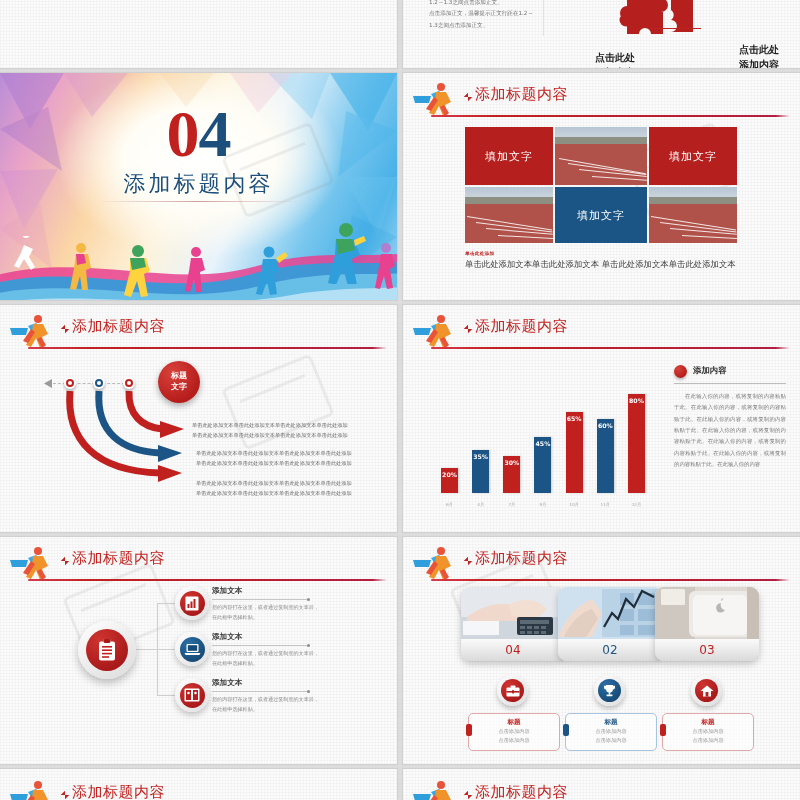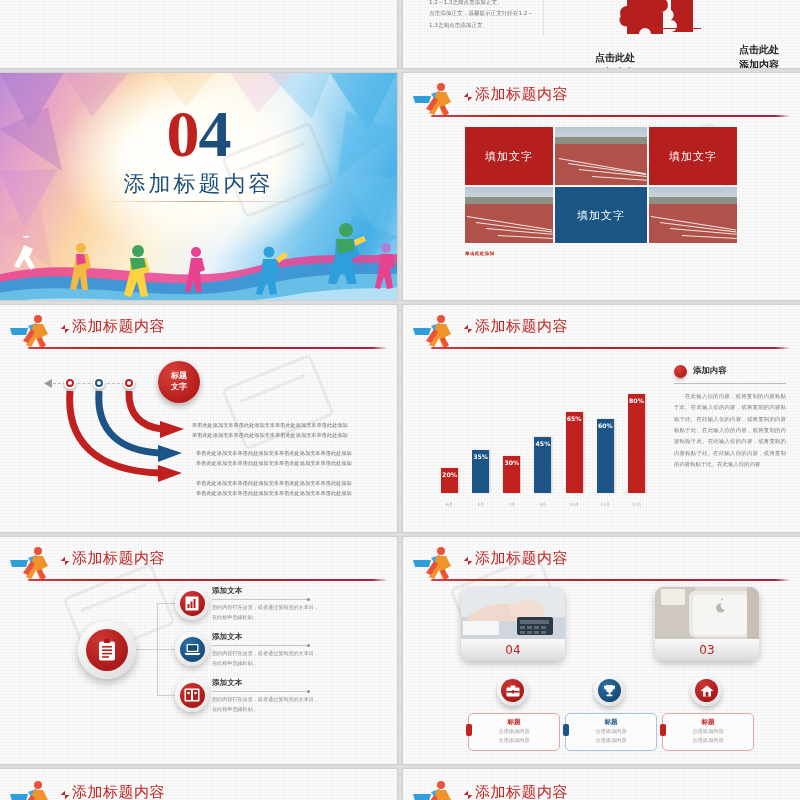--- a/index.html
+++ b/index.html
@@ -360,20 +360,21 @@
           <div class="track-sky"></div>
           <div class="track-wall"></div>
         <div class="track-lane" style="left:2%;top:52%;width:98%;transform:rotate(9deg);"></div>
         <div class="track-lane" style="left:12%;top:62%;width:88%;transform:rotate(7deg);"></div>
         <div class="track-lane" style="left:24%;top:74%;width:76%;transform:rotate(5deg);"></div>
         <div class="track-lane" style="left:38%;top:86%;width:62%;transform:rotate(3deg);"></div>
       </div>
     </div>
 
     <div class="mos-sublabel">单击此处添加</div>
+    <div class="mos-body">单击此处添加文本单击此处添加文本  单击此处添加文本单击此处添加文本</div>
   </div>
 
   <div class="slide">
     <div class="paper"></div>
     <div class="wm"></div>
 
     <div class="shead">
       <svg class="runner" viewBox="0 0 46 36">
         <path d="M2,15 h18 l-2,7 H4 z" fill="#2f9fdc"></path>
         <path d="M20,13 l8,-3 4,4 -8,5 z" fill="#3aa9e4"></path>
@@ -635,20 +636,40 @@
         </svg>
       </i>
     </div>
     <div class="cbox" style="left:65px;">
       <span class="pin"></span>
       <div class="t">标题</div>
       <div class="l">点击添加内容</div>
       <div class="l">点击添加内容</div>
     </div>
 
+    <div class="card" style="left:155px;">
+      <div class="ph">
+        <svg width="104" height="52" viewBox="0 0 104 52" preserveAspectRatio="none">
+          <rect width="104" height="52" fill="#cfe0ee"></rect>
+          <rect x="44" y="2" width="58" height="48" fill="#b9d2e6"></rect>
+          <g fill="#9dbdd8">
+            <rect x="62" y="6" width="14" height="12"></rect>
+              <rect x="80" y="6" width="18" height="12"></rect>
+            <rect x="62" y="22" width="14" height="12"></rect>
+              <rect x="80" y="22" width="18" height="12"></rect>
+            <rect x="62" y="38" width="14" height="10"></rect>
+              <rect x="80" y="38" width="18" height="10"></rect>
+          </g>
+          <polyline points="46,40 54,26 60,32 68,12 76,20 84,4 96,10" fill="none" stroke="#1f2d3a" stroke-width="2.2"></polyline>
+          <path d="M0,50 C8,30 20,18 34,12 L44,26 L34,50 z" fill="#f0dace"></path>
+          <path d="M6,50 C12,36 22,26 34,22 L40,32 L28,50 z" fill="#e3cec2"></path>
+        </svg>
+      </div>
+      <div class="num" style="color:#1c5585;">02</div>
+    </div>
     <div class="badge blue" style="left:191px;">
       <i>
         <svg width="13" height="13" viewBox="0 0 13 13">
           <path d="M3,1 h7 v4 a3.5,3.5 0 0 1 -7,0 z" fill="#fff"></path>
           <path d="M3,1.8 H1 v1.6 a2,2 0 0 0 2,2 z M10,1.8 h2 v1.6 a2,2 0 0 1 -2,2 z" fill="#fff"></path>
           <rect x="5.7" y="8" width="1.6" height="2.6" fill="#fff"></rect>
           <rect x="3.5" y="10.4" width="6" height="1.8" rx="0.6" fill="#fff"></rect>
         </svg>
       </i>
     </div>

